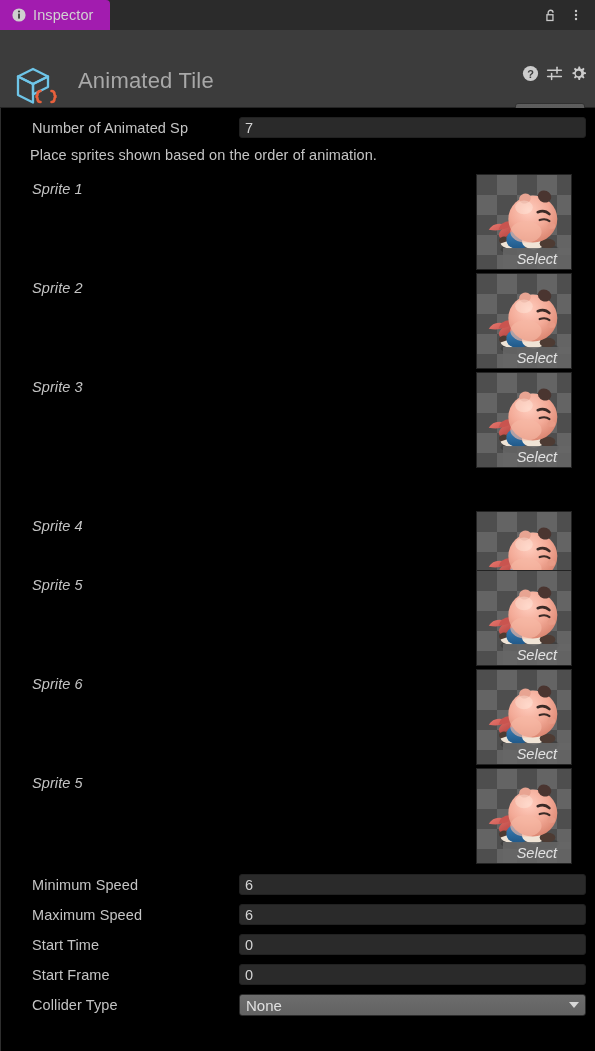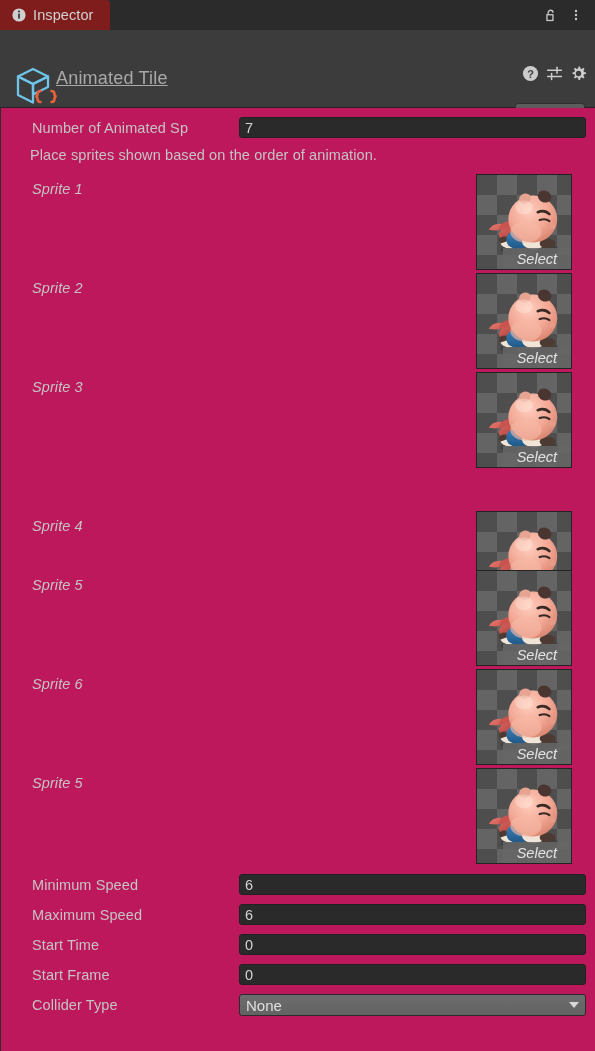--- a/index.html
+++ b/index.html
@@ -29,21 +29,21 @@
     background: #2b2b2b;
     display: flex;
     align-items: stretch;
     flex: 0 0 30px;
   }
   .tab {
     display: flex;
     align-items: center;
     gap: 7px;
     padding: 0 16px 0 12px;
-    background: #7f1d1d;
+    background: #a21caf;
     height: 30px;
     border-top-right-radius: 4px;
     cursor: default;
   }
   .tab-label {
     font-size: 14.5px;
     color: #d2d2d2;
     letter-spacing: 0.1px;
     white-space: nowrap;
   }
@@ -73,25 +73,24 @@
     border-bottom: 1px solid #242424;
     flex: 0 0 78px;
   }
   .obj-icon {
     position: absolute;
     left: 12px; top: 33px;
     width: 46px; height: 46px;
   }
   .obj-title {
     position: absolute;
-    left: 56px; top: 38px;
-    font-size: 18px;
+    left: 78px; top: 38px;
+    font-size: 22px;
     color: #a8a8a8;
     letter-spacing: 0.2px;
-    text-decoration: underline;
   }
   .obj-icons {
     position: absolute;
     right: 8px; top: 35px;
     display: flex;
     align-items: center;
     gap: 7px;
   }
   .oi { width: 17px; height: 17px; display: block; cursor: default; }
   .open-btn {
@@ -107,21 +106,21 @@
     align-items: center;
     justify-content: center;
     cursor: default;
     background-image: linear-gradient(#5e5e5e, #525252);
   }
 
   
   .body {
     position: relative;
     flex: 1 1 auto;
-    background: #be185d;
+    background: #000000;
     border-left: 1px solid #2e2e2e;
     overflow: hidden;
   }
 
   
   .row {
     position: absolute;
     left: 0; right: 0;
     height: 22px;
     display: flex;

